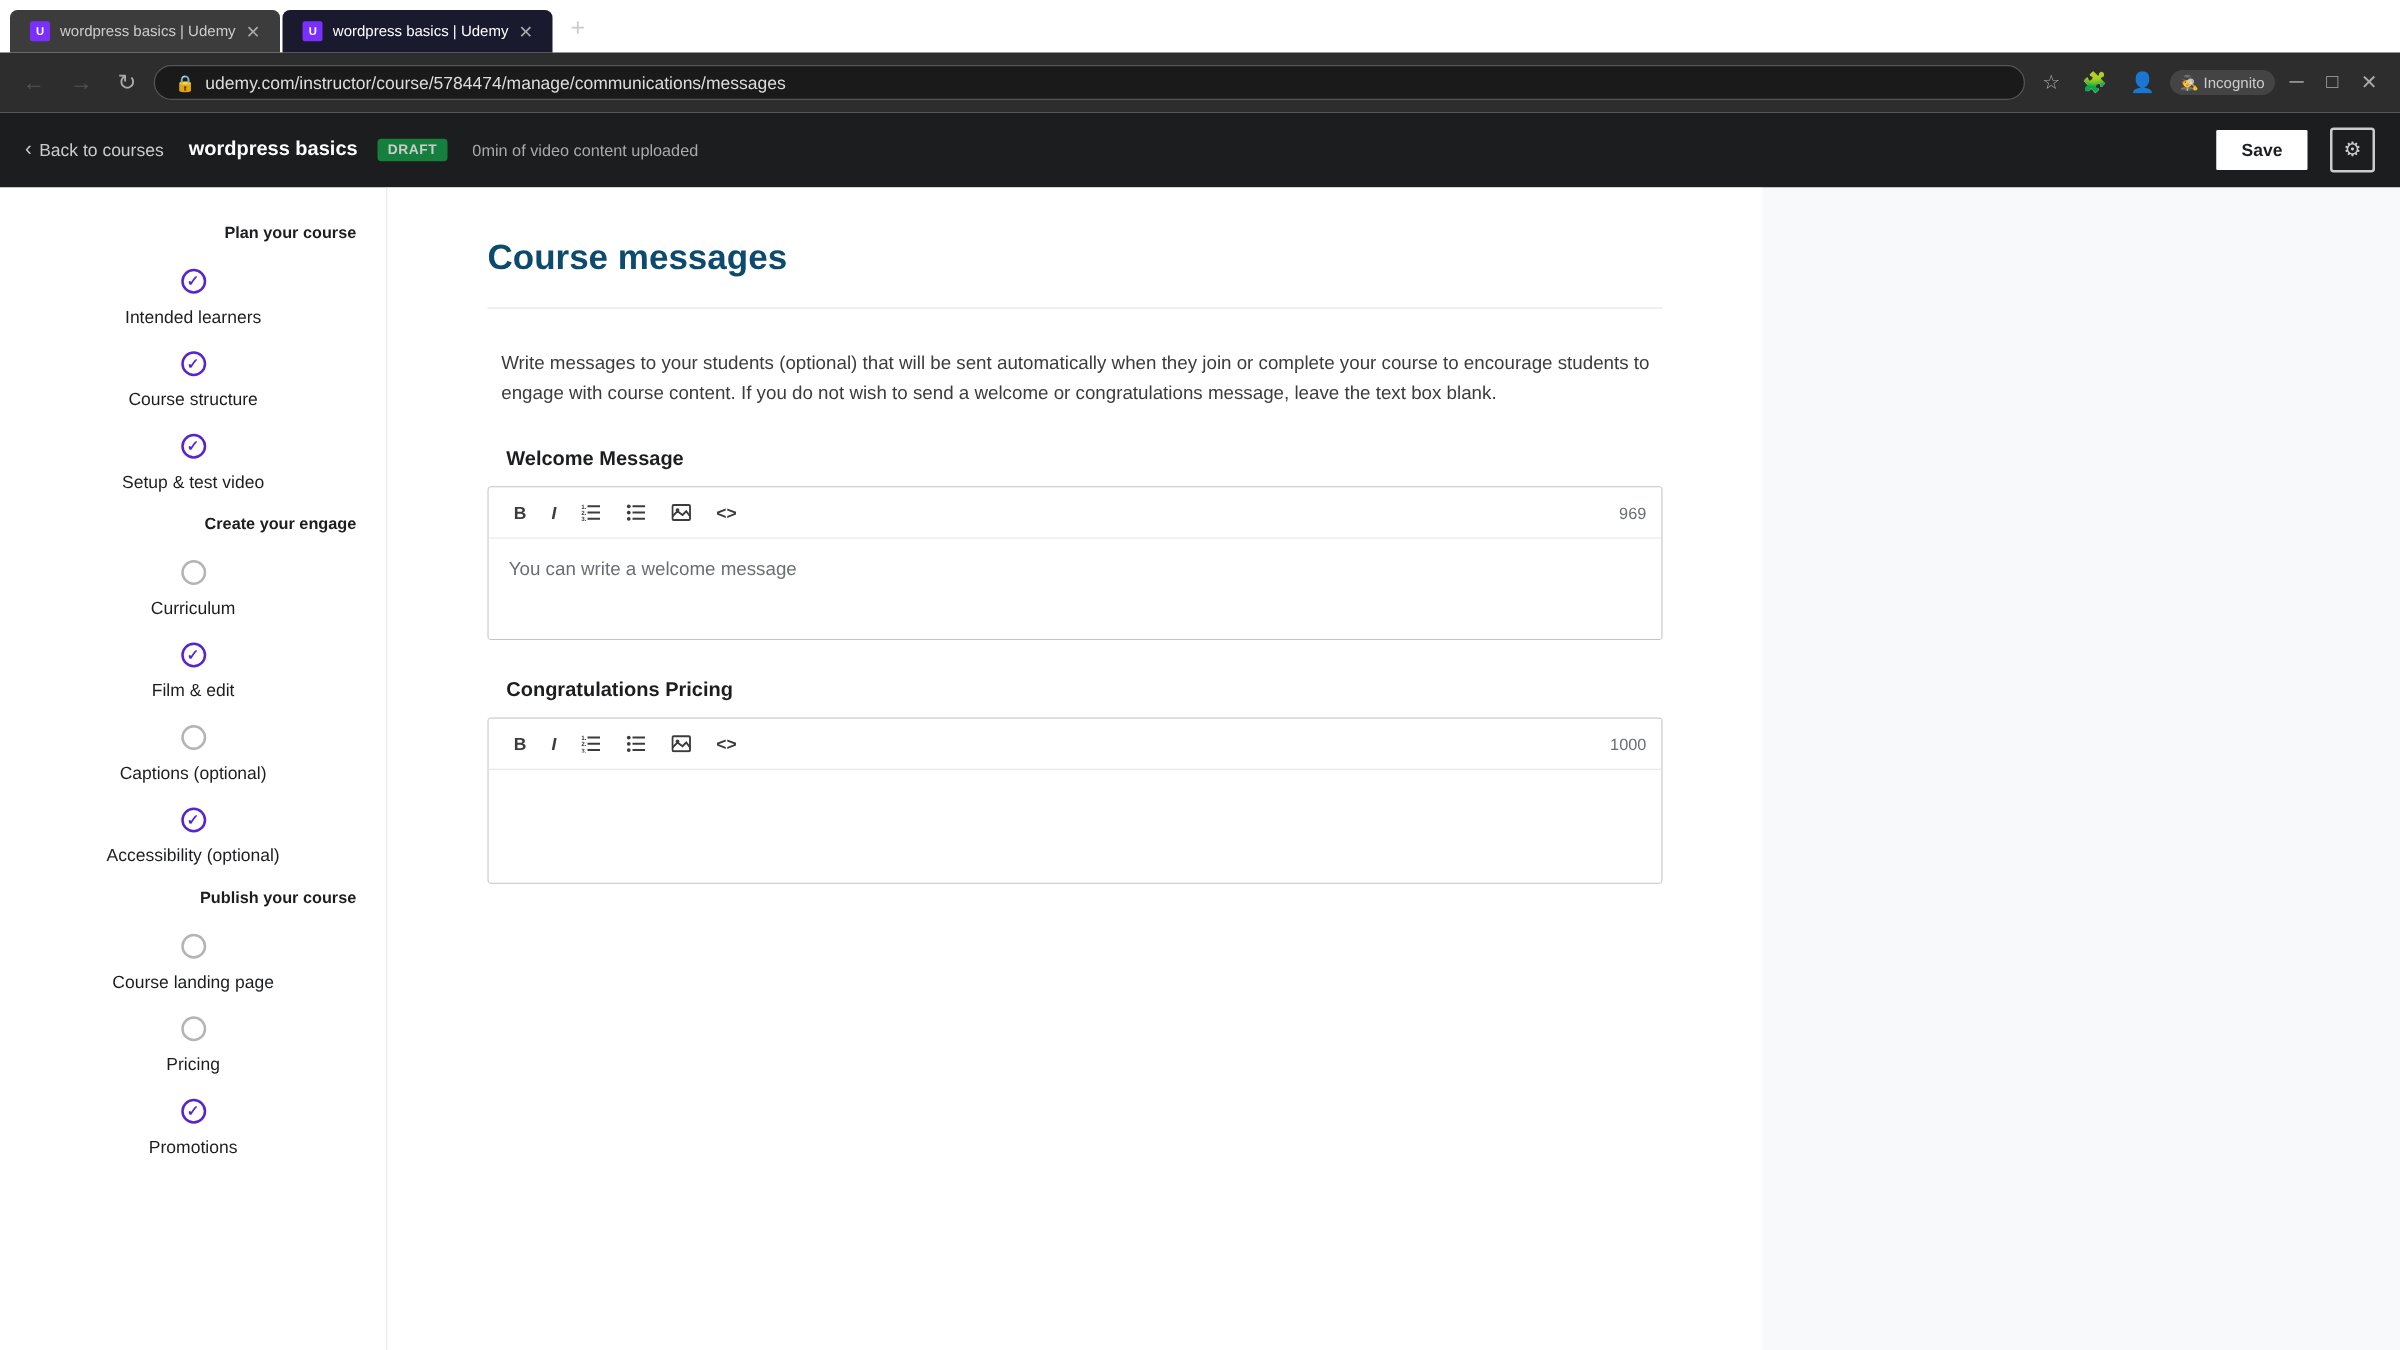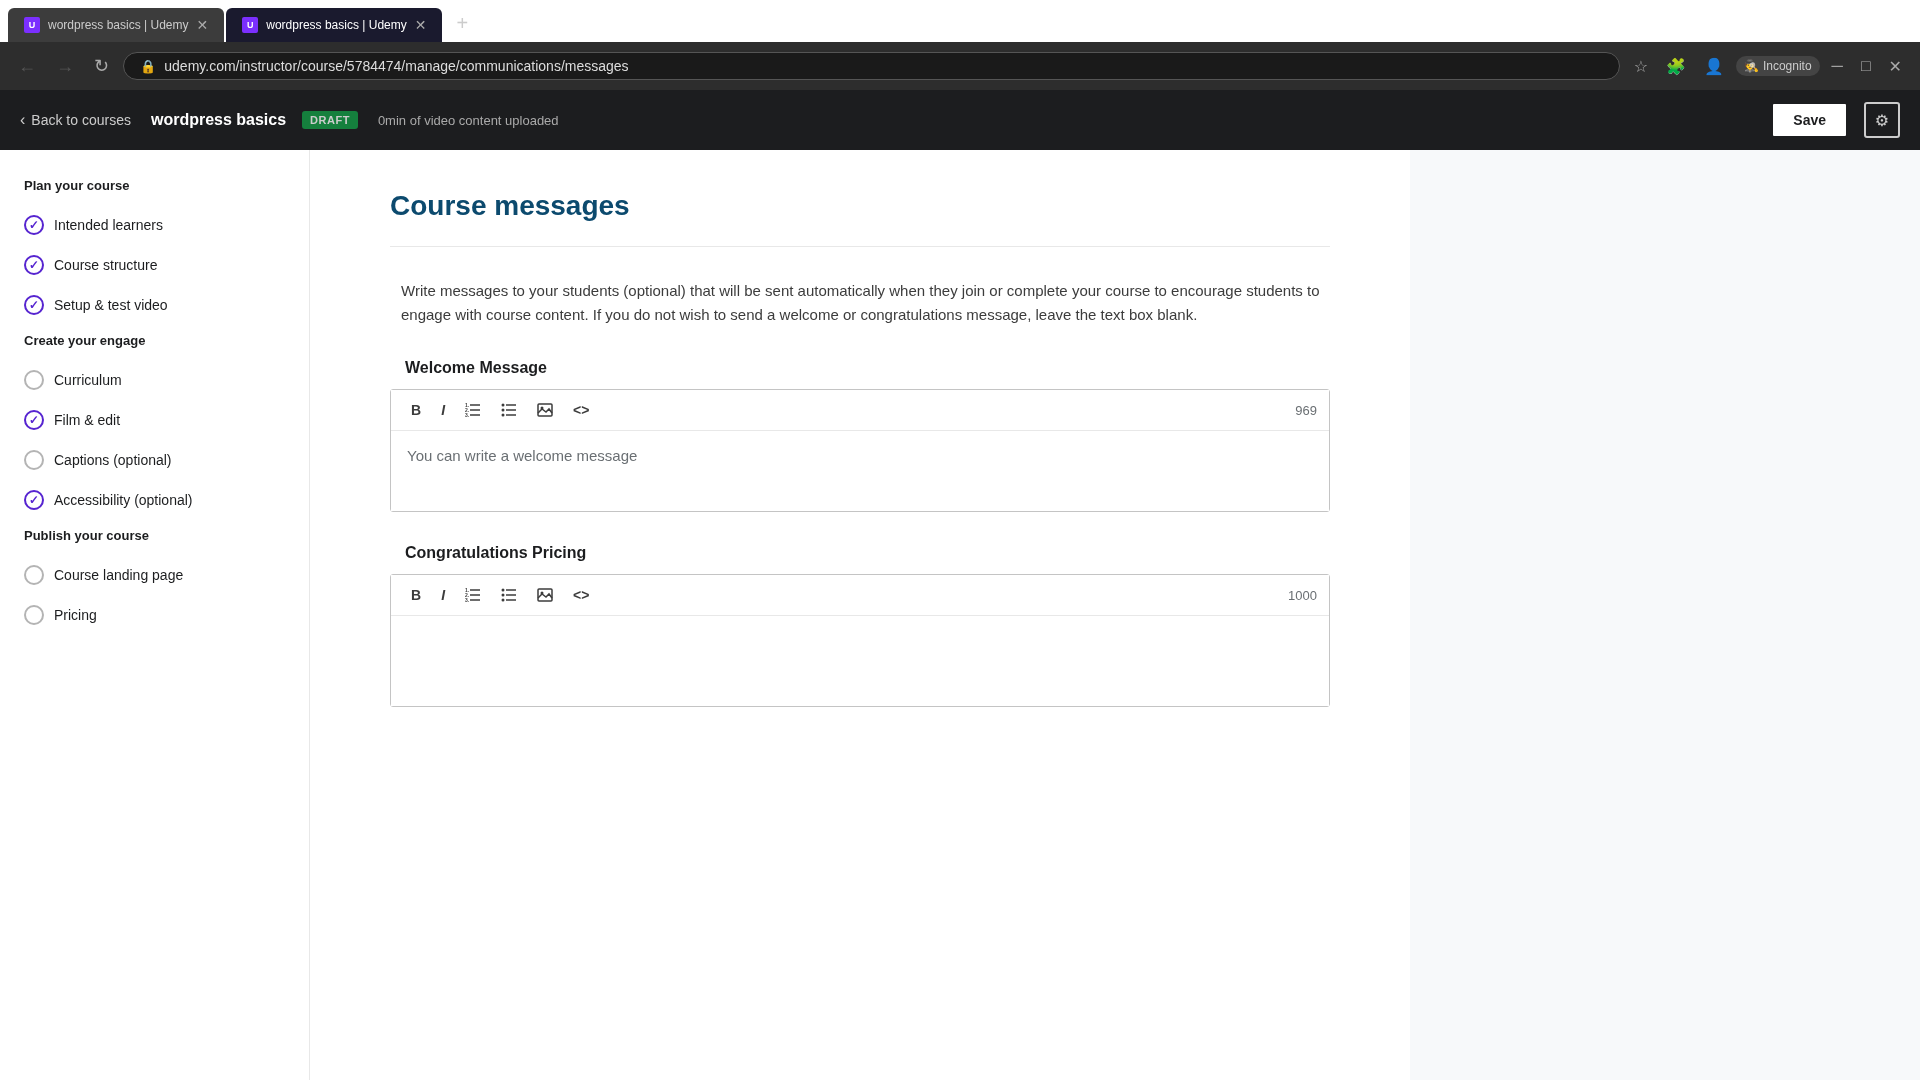--- a/index.html
+++ b/index.html
@@ -29,22 +29,22 @@
     .video-info { color: #aaa; font-size: 13px; margin-left: 4px; }
     .header-spacer { flex: 1; }
     .save-btn { background: #fff; color: #1c1d1f; border: 2px solid #1c1d1f; font-size: 14px; font-weight: 700; padding: 8px 20px; border-radius: 3px; cursor: pointer; }
     .settings-btn { background: none; border: 2px solid #ccc; color: #ccc; width: 36px; height: 36px; border-radius: 3px; cursor: pointer; display: flex; align-items: center; justify-content: center; font-size: 16px; }
 
     
     .main-layout { display: flex; height: calc(1080px - 90px - 60px); }
 
     
     .sidebar { width: 310px; background: #fff; border-right: 1px solid #e8e8e8; padding: 28px 0; overflow-y: auto; flex-shrink: 0; }
-    .sidebar-section-title { font-size: 13px; font-weight: 700; color: #1c1d1f; padding: 0 24px 12px; text-transform: none; }
-    .sidebar-item { display: flex; align-items: center; gap: 10px; padding: 10px 24px; cursor: pointer; font-size: 14px; color: #1c1d1f; }
+    .sidebar-section-title { font-size: 13px; font-weight: 700; color: #1c1d1f; padding: 0 24px 12px; text-transform: none; text-align: right; }
+    .sidebar-item { display: flex; align-items: center; gap: 10px; padding: 10px 24px; cursor: pointer; font-size: 14px; color: #1c1d1f; flex-direction: column; }
     .check-circle { width: 20px; height: 20px; border-radius: 50%; border: 2px solid #ccc; display: flex; align-items: center; justify-content: center; flex-shrink: 0; }
     .check-circle.checked { border-color: #5624d0; background: none; }
     .check-circle.checked::after { content: '✓'; color: #5624d0; font-size: 12px; font-weight: 700; }
     .check-circle.unchecked { border-color: #b4b4b4; }
     .sidebar-section { margin-bottom: 8px; }
 
     
     .content-area { flex: 1; background: #f7f9fa; overflow-y: auto; }
     .content-inner { background: #fff; min-height: 100%; padding: 40px 80px 60px; max-width: 1100px; }
     .page-title { font-size: 28px; font-weight: 700; color: #0c4a6e; margin-bottom: 24px; }
@@ -161,20 +161,24 @@
     <div class="sidebar-section">
       <div class="sidebar-section-title">Publish your course</div>
       <div class="sidebar-item">
         <div class="check-circle unchecked"></div>
         <span>Course landing page</span>
       </div>
       <div class="sidebar-item">
         <div class="check-circle unchecked"></div>
         <span>Pricing</span>
       </div>
+      <div class="sidebar-item">
+        <div class="check-circle checked"></div>
+        <span>Promotions</span>
+      </div>
     </div>
 
   </div>
 
   <div class="content-area">
     <div class="content-inner">
 
       <h1 class="page-title">Course messages</h1>
       <hr class="page-divider">
 

